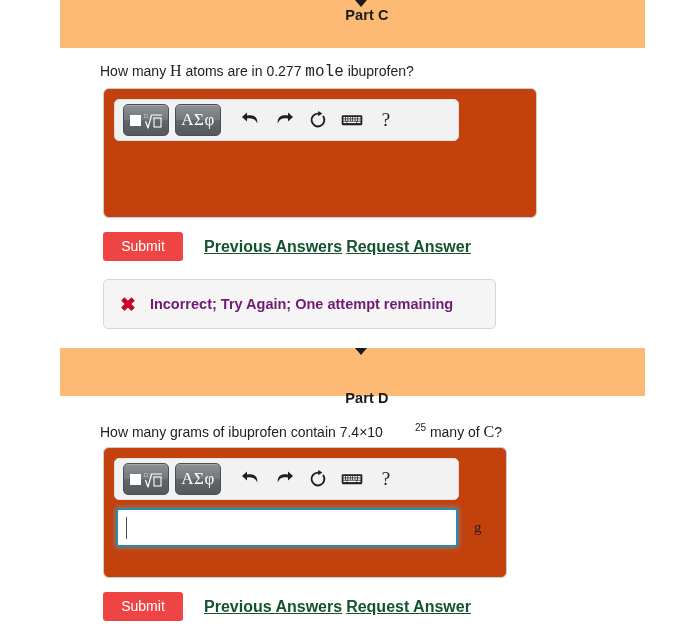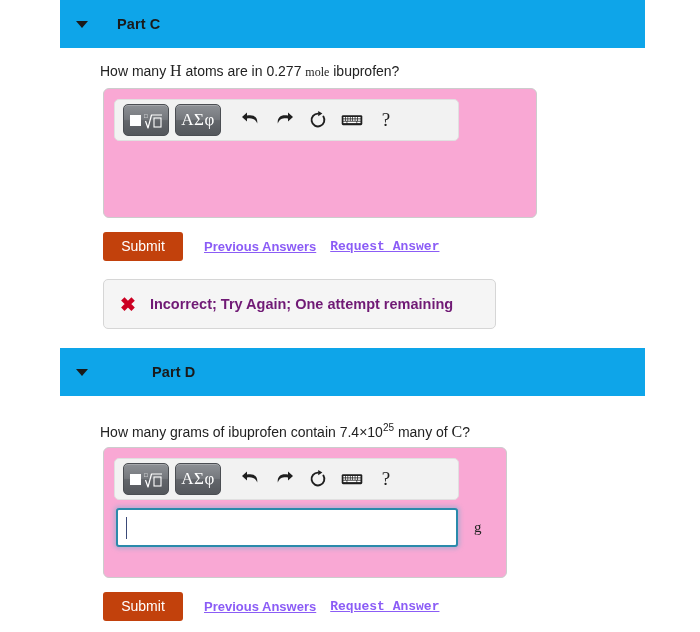--- a/index.html
+++ b/index.html
@@ -21,23 +21,24 @@
     width: 700px;
     height: 632px;
   }
 
   
   .part-header {
     position: absolute;
     left: 60px;
     width: 585px;
     height: 48px;
-    background: #0ea5e9;
-    display: flex;
-    align-items: center;
+    background: #fdba74;
+    display: flex;
+    align-items: center;
+    flex-direction: column;
   }
   .disclosure-triangle {
     width: 0;
     height: 0;
     border-left: 6px solid transparent;
     border-right: 6px solid transparent;
     border-top: 7px solid #1a1a1a;
     margin-left: 16px;
     margin-right: 0px;
     cursor: pointer;
@@ -56,34 +57,35 @@
     left: 100px;
     font-size: 14px;
     color: #222222;
     white-space: nowrap;
   }
   .mathvar {
     font-family: "Liberation Serif", serif;
     font-size: 16px;
   }
   .mathword {
-    font-family: Liberation Serif, serif;
-    font-size: 12px;
+    font-family: Liberation Mono, monospace;
+    font-size: 16px;
   }
   .sup {
     font-size: 10px;
     vertical-align: super;
     line-height: 0;
+    margin-left: 32px;
   }
 
   
   .answer-box {
     position: absolute;
     left: 103px;
-    background: #f9a8d4;
+    background: #c2410c;
     border: 1px solid #cccccc;
     border-radius: 6px;
     box-sizing: border-box;
   }
 
   
   .toolbar {
     position: absolute;
     left: 10px;
     top: 10px;
@@ -181,43 +183,43 @@
   }
 
   
   .submit-row {
     position: absolute;
     left: 103px;
     display: flex;
     align-items: center;
   }
   .submit-btn {
-    background: #c2410c;
+    background: #ef4444;
     color: #ffffff;
     font-size: 14px;
     font-family: "Liberation Sans", sans-serif;
     border: none;
     border-radius: 3px;
     padding: 0;
     width: 80px;
     height: 29px;
     cursor: pointer;
     line-height: 29px;
     text-align: center;
   }
   .link {
-    color: #8b5cf6;
-    font-size: 13px;
+    color: #14532d;
+    font-size: 16px;
     font-weight: bold;
     text-decoration: underline;
     cursor: pointer;
     white-space: nowrap;
   }
   .link-prev { margin-left: 21px; }
-  .link-req { margin-left: 14px; font-family: Liberation Mono, monospace; }
+  .link-req { margin-left: 4px; }
 
   
   .feedback {
     position: absolute;
     left: 103px;
     top: 279px;
     width: 393px;
     height: 50px;
     background: #f5f5f5;
     border: 1px solid #d6d6d6;

